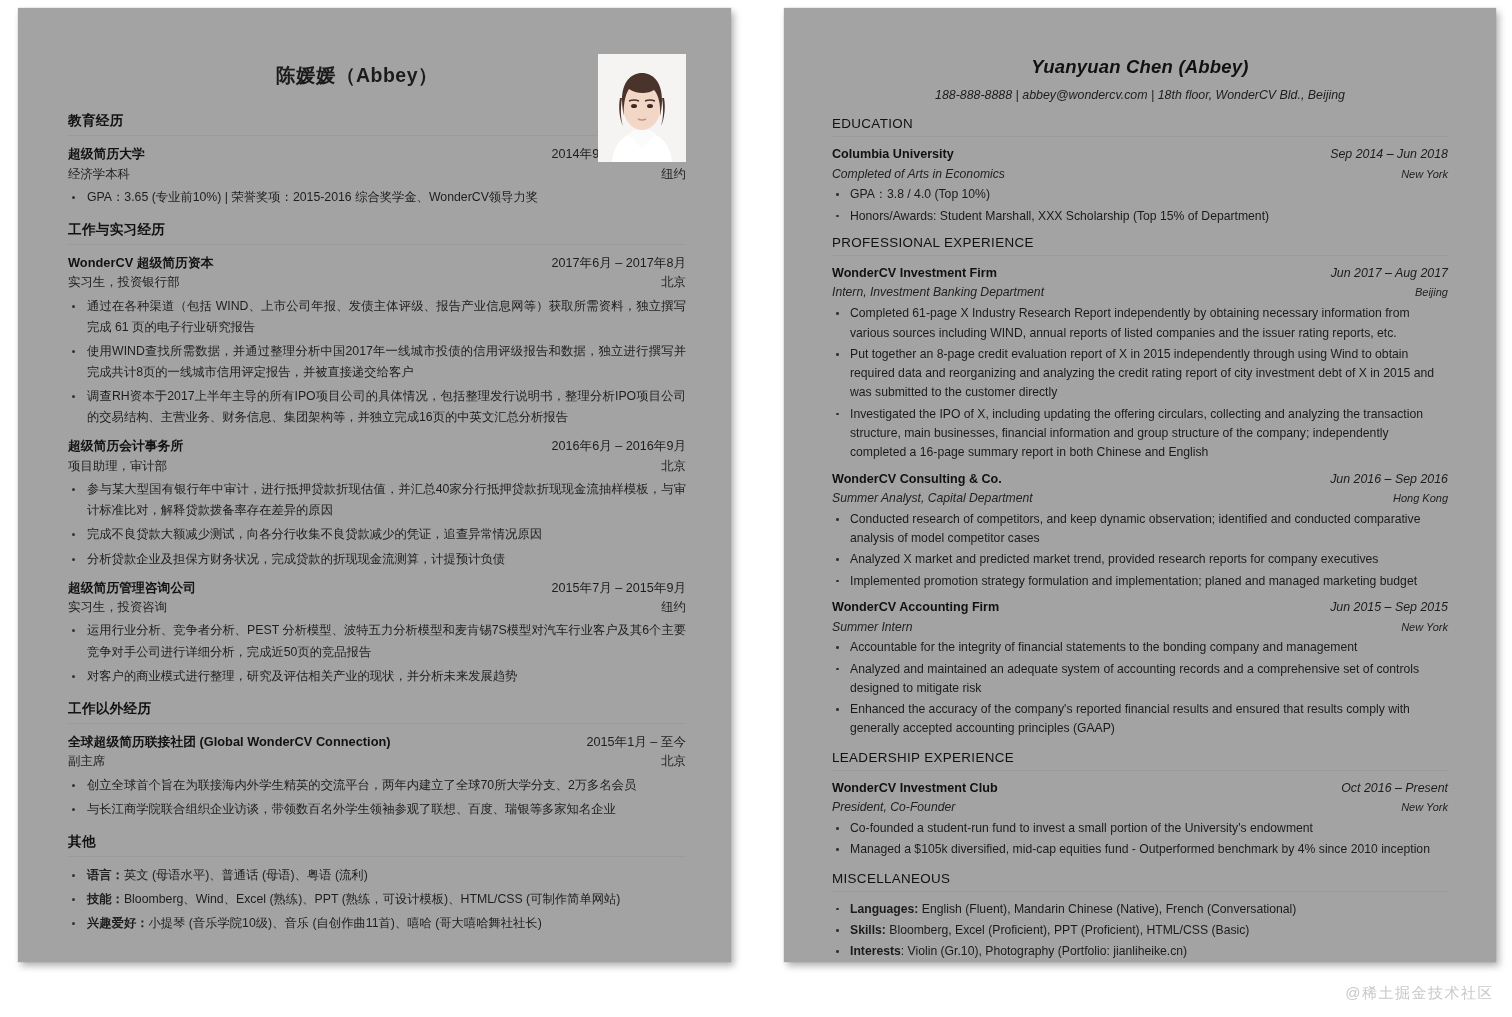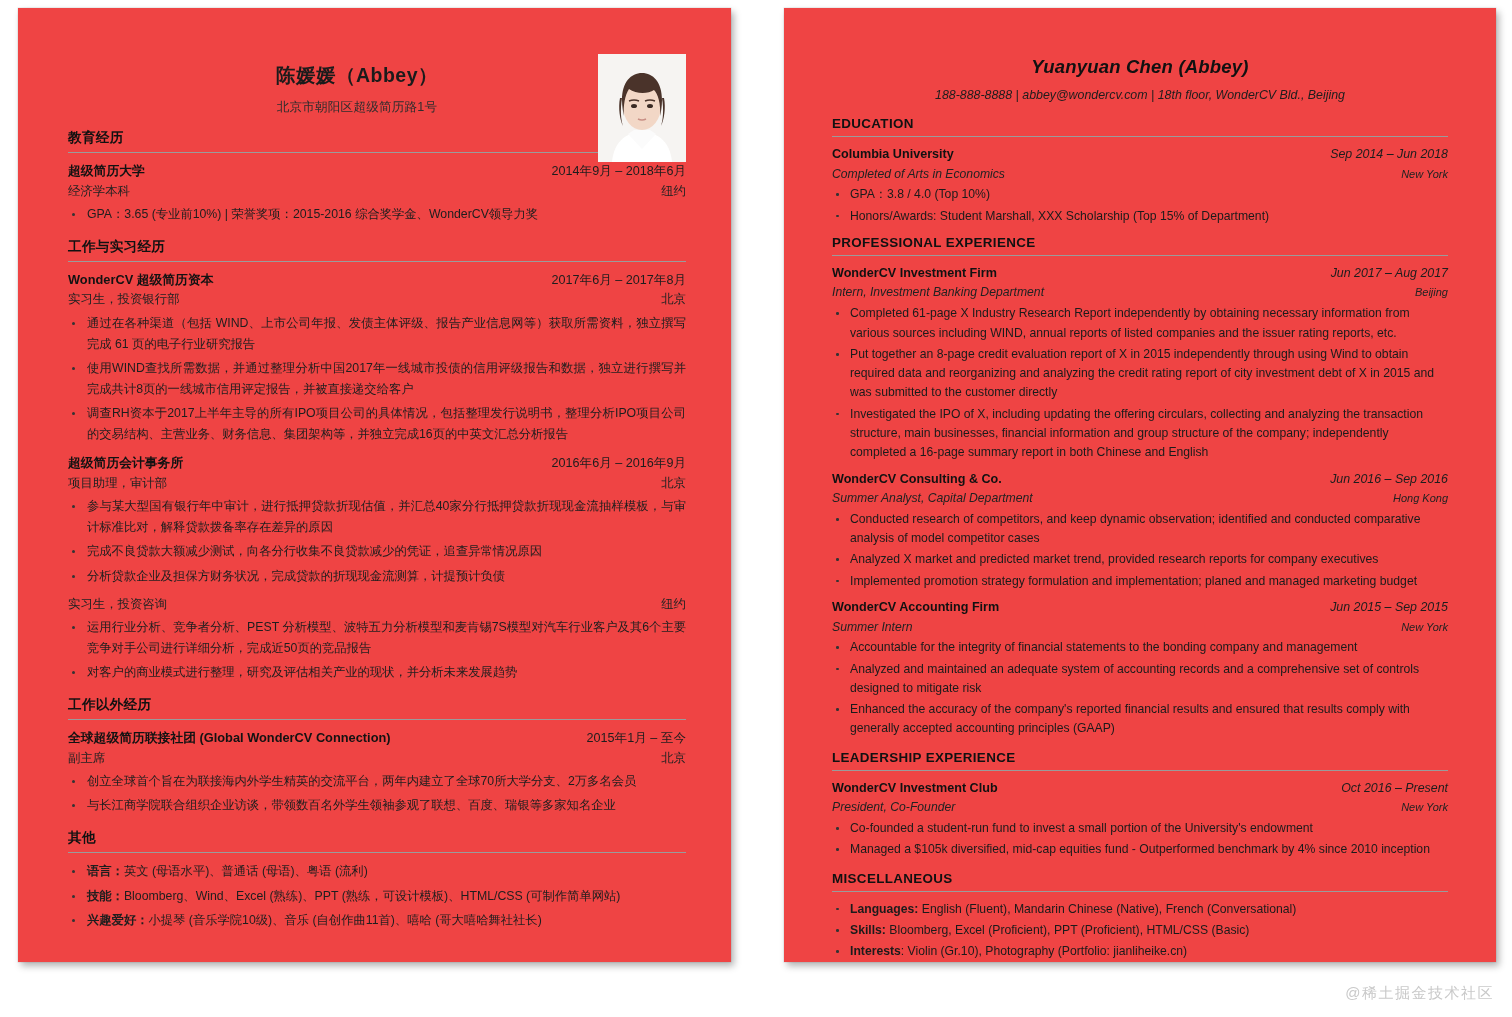--- a/index.html
+++ b/index.html
@@ -17,21 +17,21 @@
   .canvas {
     position: absolute;
     inset: 0;
     display: flex;
     gap: 53px;
     padding: 8px 0 0 18px;
     box-sizing: border-box;
   }
 
   .page {
-    background: #ef4444;
+    background: #a3a3a3;
     box-shadow: 3px 4px 7px rgba(0,0,0,0.30), 0 0 0 0.5px rgba(0,0,0,0.10);
     box-sizing: border-box;
     position: relative;
     overflow: hidden;
   }
   .page-cn { width: 713px; height: 954px; padding: 42px 45px 20px 50px; }
   .page-en { width: 712px; height: 954px; padding: 48px 48px 20px 48px; }
 
   
   .cn-header {
@@ -136,21 +136,21 @@
     font-size: 18.5px;
     font-weight: bold;
     color: #111;
     margin-bottom: 10px;
     letter-spacing: 0.2px;
   }
   .en-contact { font-size: 12.4px; color: #1d1d1d; }
 
   .sec-title-en {
     font-size: 13.4px;
-    font-weight: bold;
+    font-weight: normal;
     color: #111;
     padding-bottom: 5px;
     letter-spacing: 0.35px;
   }
   .ent-org-en { font-size: 12.6px; font-weight: bold; color: #111; }
   .ent-date-en { font-size: 12.4px; font-style: italic; color: #1d1d1d; white-space: nowrap; padding-left: 12px; }
   .ent-role-en { font-size: 12.2px; font-style: italic; color: #222; }
   .ent-loc-en { font-size: 11px; font-style: italic; color: #222; white-space: nowrap; padding-left: 12px; }
 
   ul.bul-en { list-style: none; margin: 2px 0 7px 0; padding: 0; }
@@ -188,21 +188,20 @@
 </head>
 <body>
 
 <div class="canvas">
 
   <div class="page page-cn">
 
     <div class="cn-header">
       <div class="cn-header-text">
         <div class="cn-name">陈媛媛（Abbey）</div>
-        <div class="cn-address">北京市朝阳区超级简历路1号</div>
       </div>
       <div class="cn-photo">
         <svg viewBox="0 0 88 108" xmlns="http://www.w3.org/2000/svg" aria-hidden="true">
           <rect x="0" y="0" width="88" height="108" fill="#f6f4f2"></rect>
           <path d="M14 108 C16 86 30 78 44 78 C58 78 72 86 74 108 Z" fill="#ffffff"></path>
           <path d="M30 80 L44 95 L58 80 L52 76 L36 76 Z" fill="#fbfbfb"></path>
           <ellipse cx="44" cy="52" rx="19" ry="24" fill="#f2d7c6"></ellipse>
           <path d="M24 46 C24 28 33 19 44 19 C55 19 64 28 64 46 C64 52 63 58 62 62 C63 50 60 40 56 36 C50 40 38 40 31 35 C27 41 25 52 26 62 C25 58 24 52 24 46 Z" fill="#4a332a"></path>
           <path d="M24 44 C22 56 23 66 25 72 C22 66 20 54 22 44 Z" fill="#4a332a"></path>
           <path d="M64 44 C66 56 65 66 63 72 C66 66 68 54 66 44 Z" fill="#4a332a"></path>
@@ -264,20 +263,24 @@
         </div>
         <ul class="bul">
           <li>参与某大型国有银行年中审计，进行抵押贷款折现估值，并汇总40家分行抵押贷款折现现金流抽样模板，与审计标准比对，解释贷款拨备率存在差异的原因</li>
           <li>完成不良贷款大额减少测试，向各分行收集不良贷款减少的凭证，追查异常情况原因</li>
           <li>分析贷款企业及担保方财务状况，完成贷款的折现现金流测算，计提预计负债</li>
         </ul>
       </div>
 
       <div class="entry">
         <div class="entry-row">
+          <span class="ent-org-cn">超级简历管理咨询公司</span>
+          <span class="ent-date-cn">2015年7月 – 2015年9月</span>
+        </div>
+        <div class="entry-row">
           <span class="ent-role-cn">实习生，投资咨询</span>
           <span class="ent-loc-cn">纽约</span>
         </div>
         <ul class="bul">
           <li>运用行业分析、竞争者分析、PEST 分析模型、波特五力分析模型和麦肯锡7S模型对汽车行业客户及其6个主要竞争对手公司进行详细分析，完成近50页的竞品报告</li>
           <li>对客户的商业模式进行整理，研究及评估相关产业的现状，并分析未来发展趋势</li>
         </ul>
       </div>
     </div>
 

